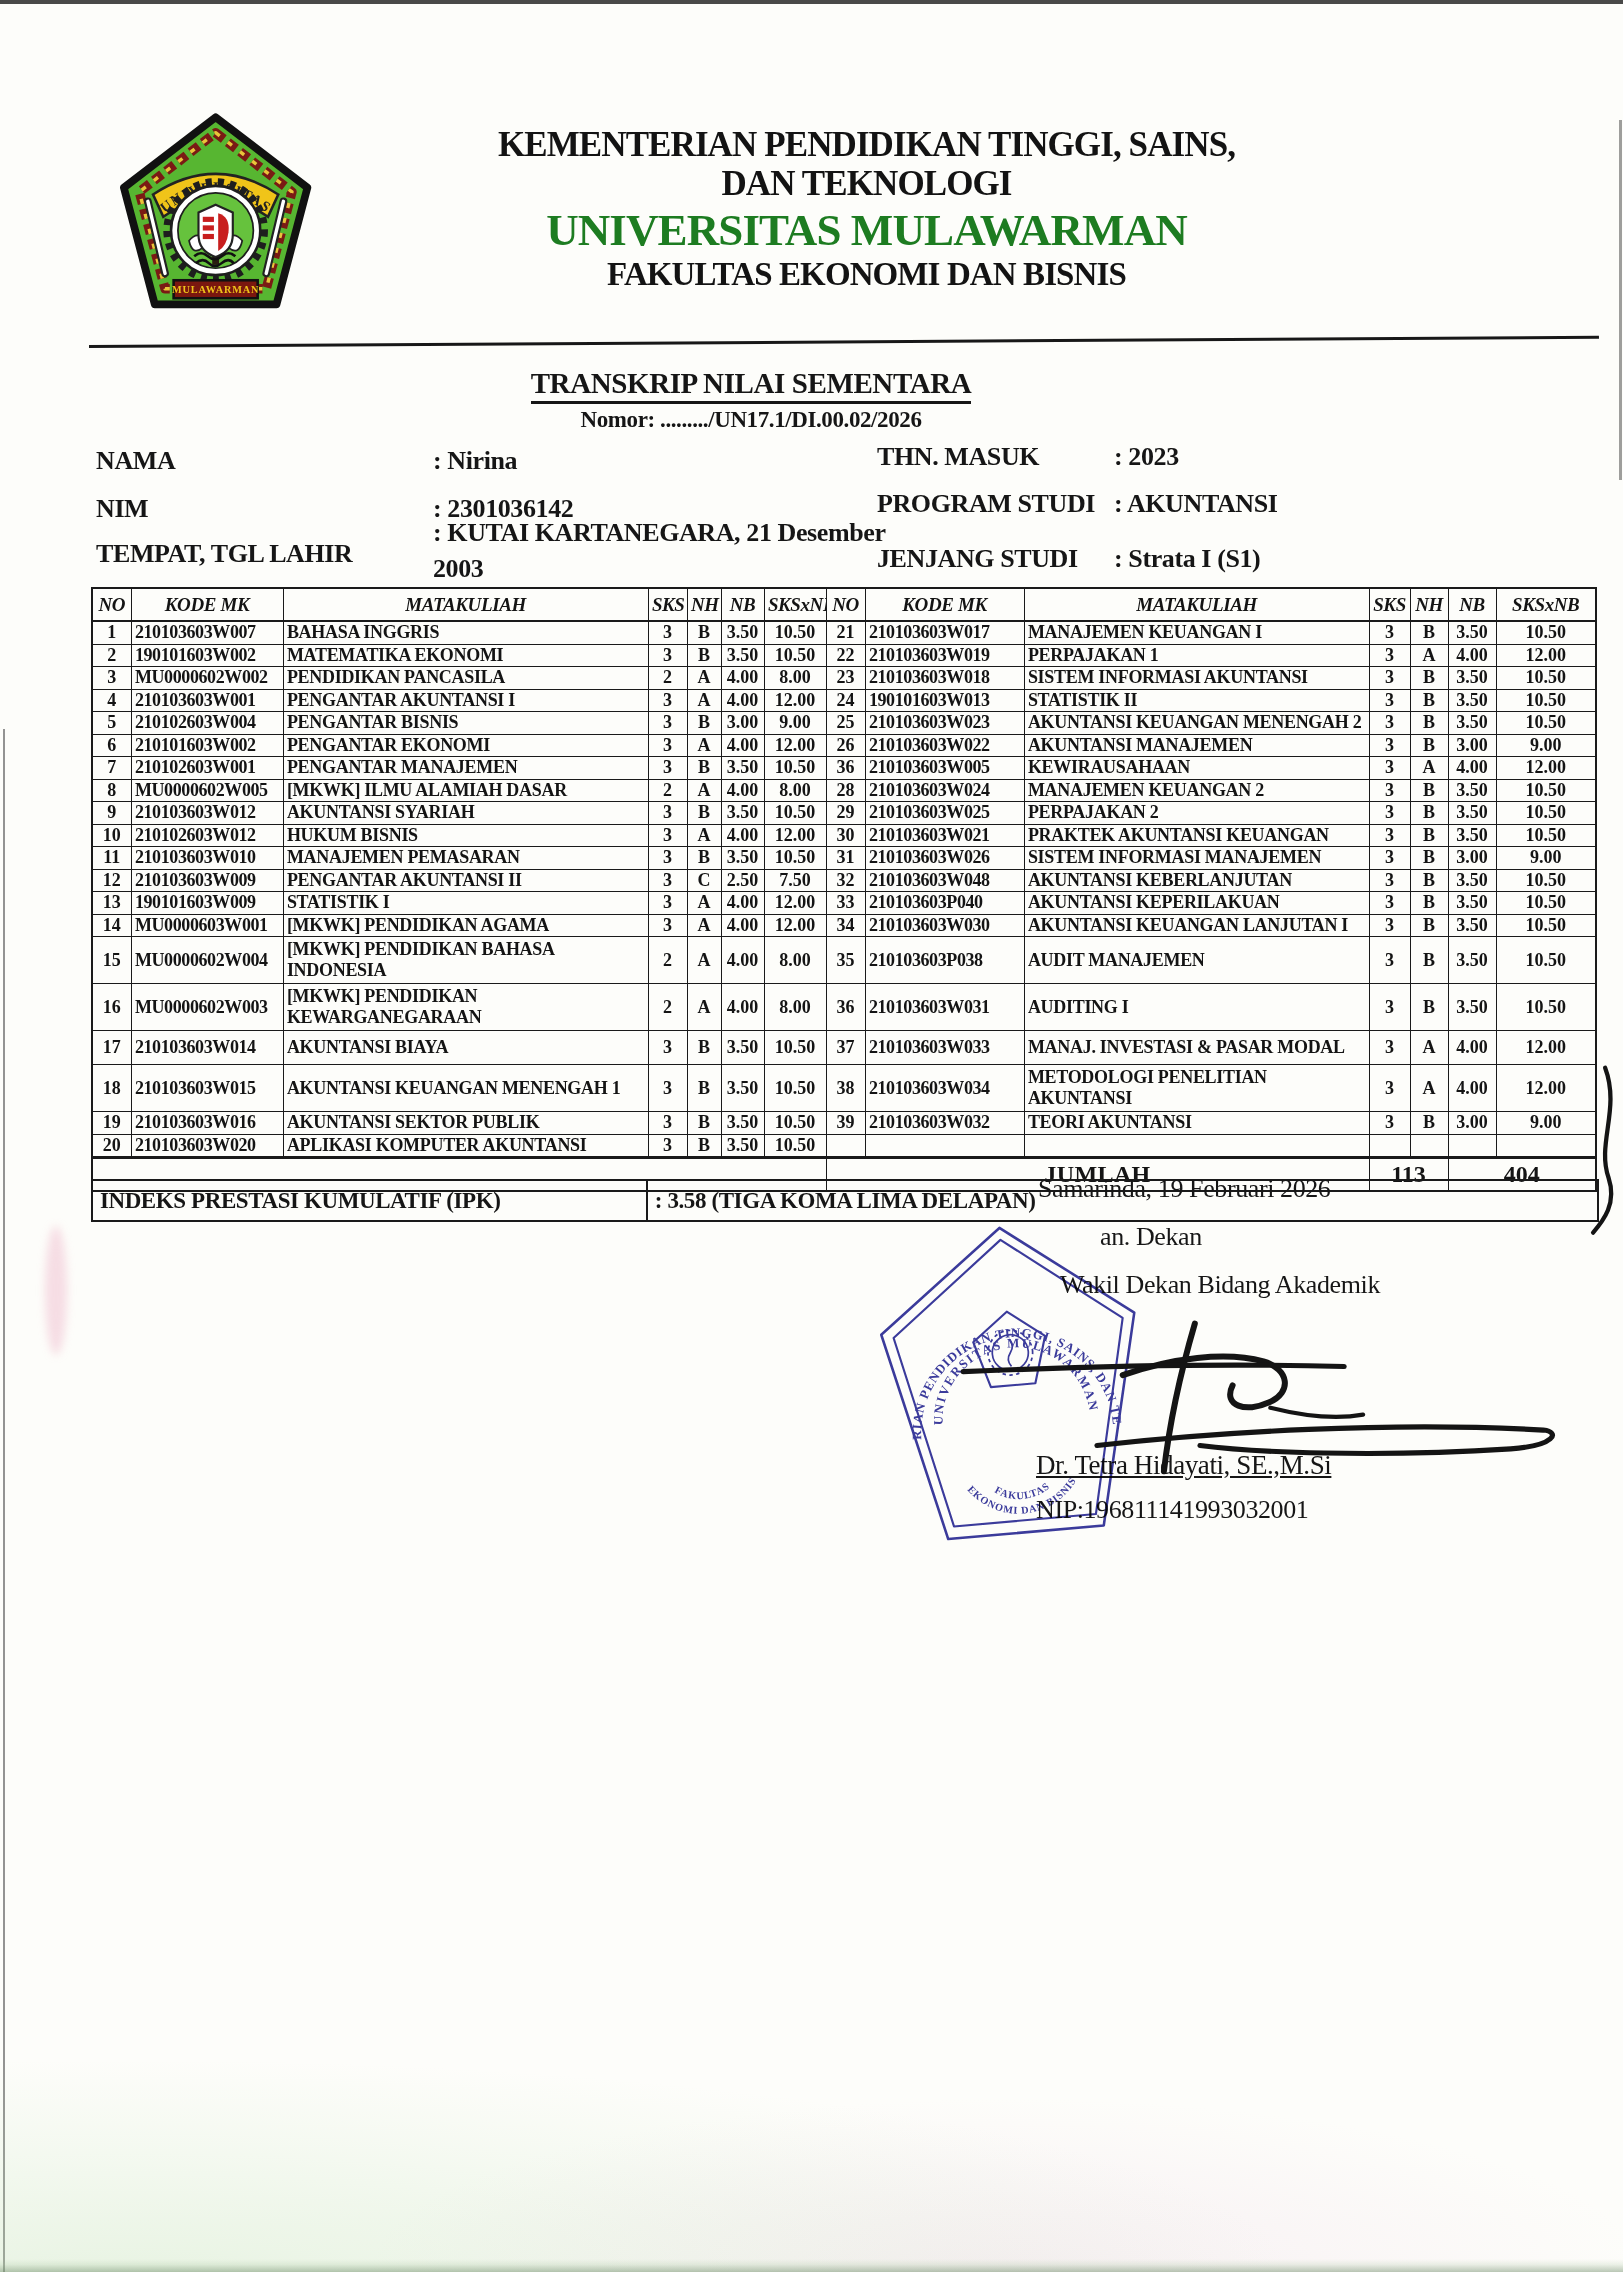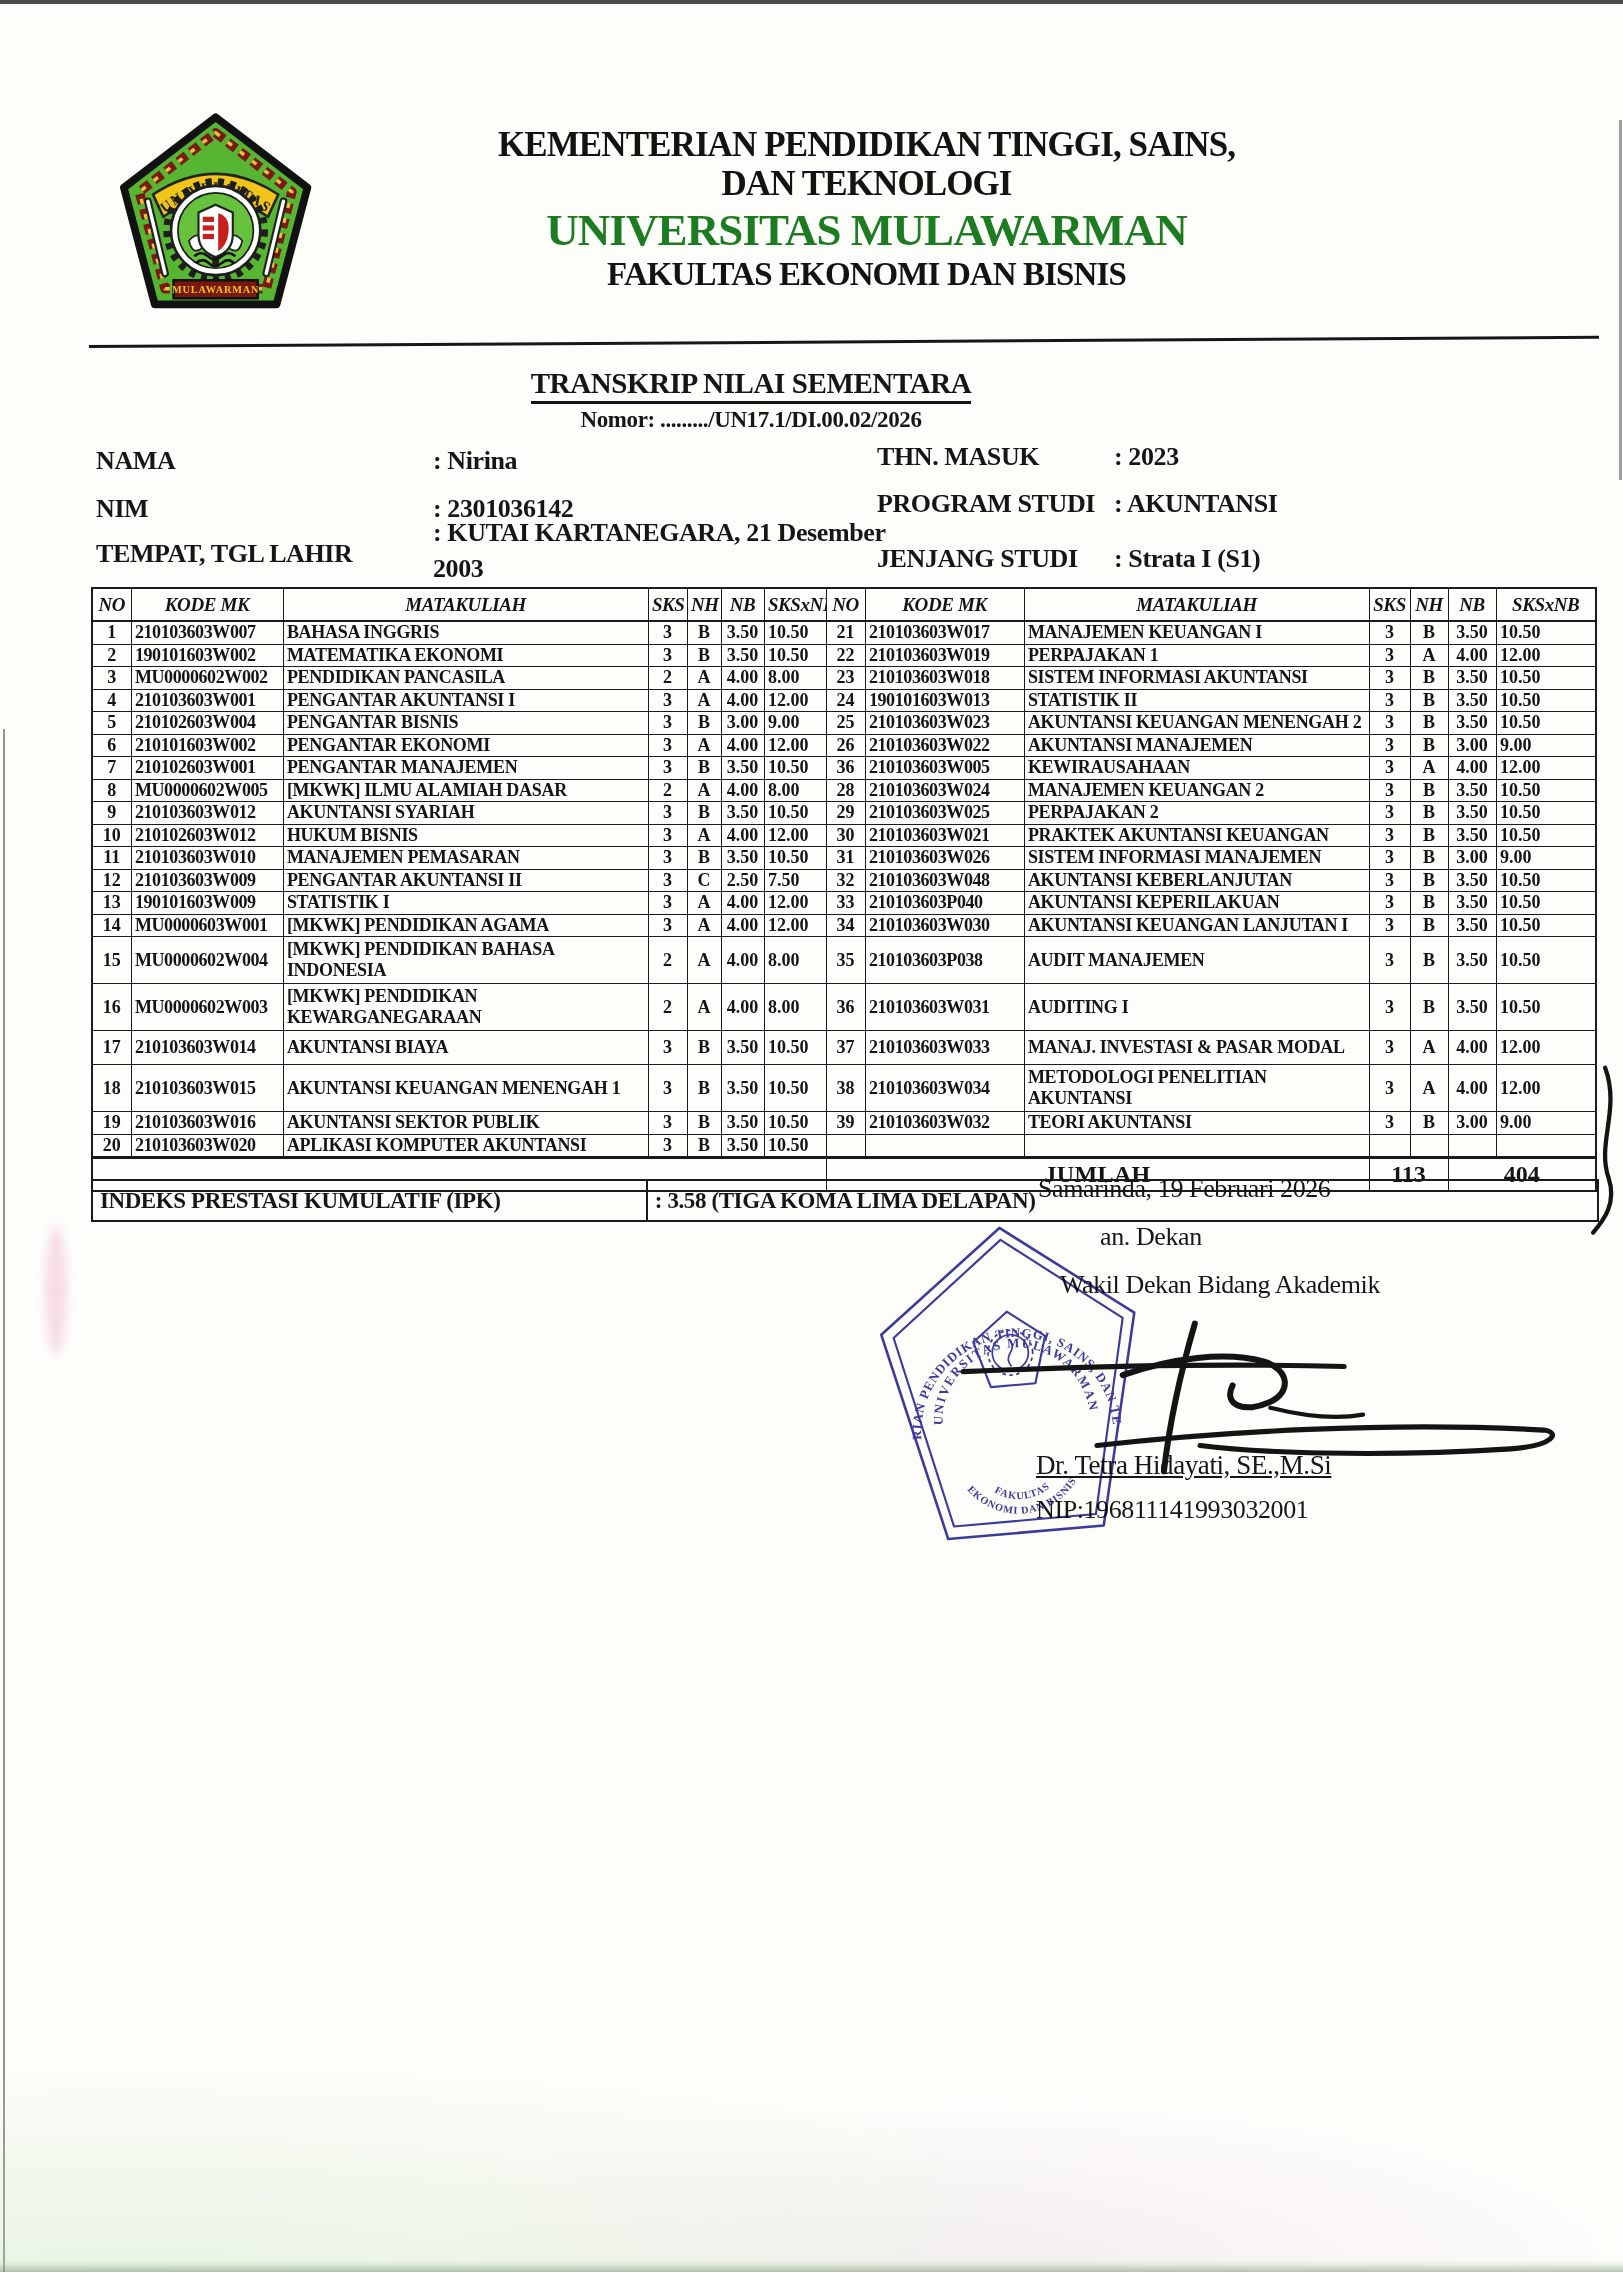--- a/index.html
+++ b/index.html
@@ -40,21 +40,21 @@
   table.grid{position:absolute;left:91px;top:587px;width:1504px;border-collapse:collapse;table-layout:fixed;}
   table.grid th,table.grid td{border:1.7px solid #1a1a1a;font-weight:bold;color:#141414;
     overflow:hidden;padding:0 3.4px;}
   table.grid th{font-size:19px;height:31px;letter-spacing:-0.4px;border-bottom:2.6px solid #1a1a1a;font-style:italic;}
   table.grid td{font-size:18px;line-height:20.6px;height:21.5px;vertical-align:middle;}
   table.grid{border:2.6px solid #1a1a1a;}
   td.c-no{text-align:center;}
   td.c-code{text-align:left;letter-spacing:-0.4px;}
   td.c-name{text-align:left;white-space:pre-line;letter-spacing:-0.3px;}
   td.c-num{text-align:center;}
-  td.c-sxn{text-align:left;padding-right:10.3px;}
+  td.c-sxn{text-align:center;padding-right:10.3px;}
   tr.h56 td{height:46px;}
   tr.h40 td{height:33px;margin-left:44px;}
   tr.jumlah td{border-top:3.4px solid #1a1a1a;height:31px;font-size:24px;}
   td.jm-empty{border-right:1.7px solid #1a1a1a;}
   td.jm-label{text-align:center;letter-spacing:0.4px;}
   td.jm-num{text-align:center;}
   
   .ipk{position:absolute;left:91px;top:1179px;width:1504px;height:39px;border:2.6px solid #1a1a1a;
     display:flex;font-size:23px;font-weight:bold;}
   .ipk-label{width:546px;border-right:2.6px solid #1a1a1a;display:flex;align-items:center;padding-left:6.9px;letter-spacing:-0.4px;}

